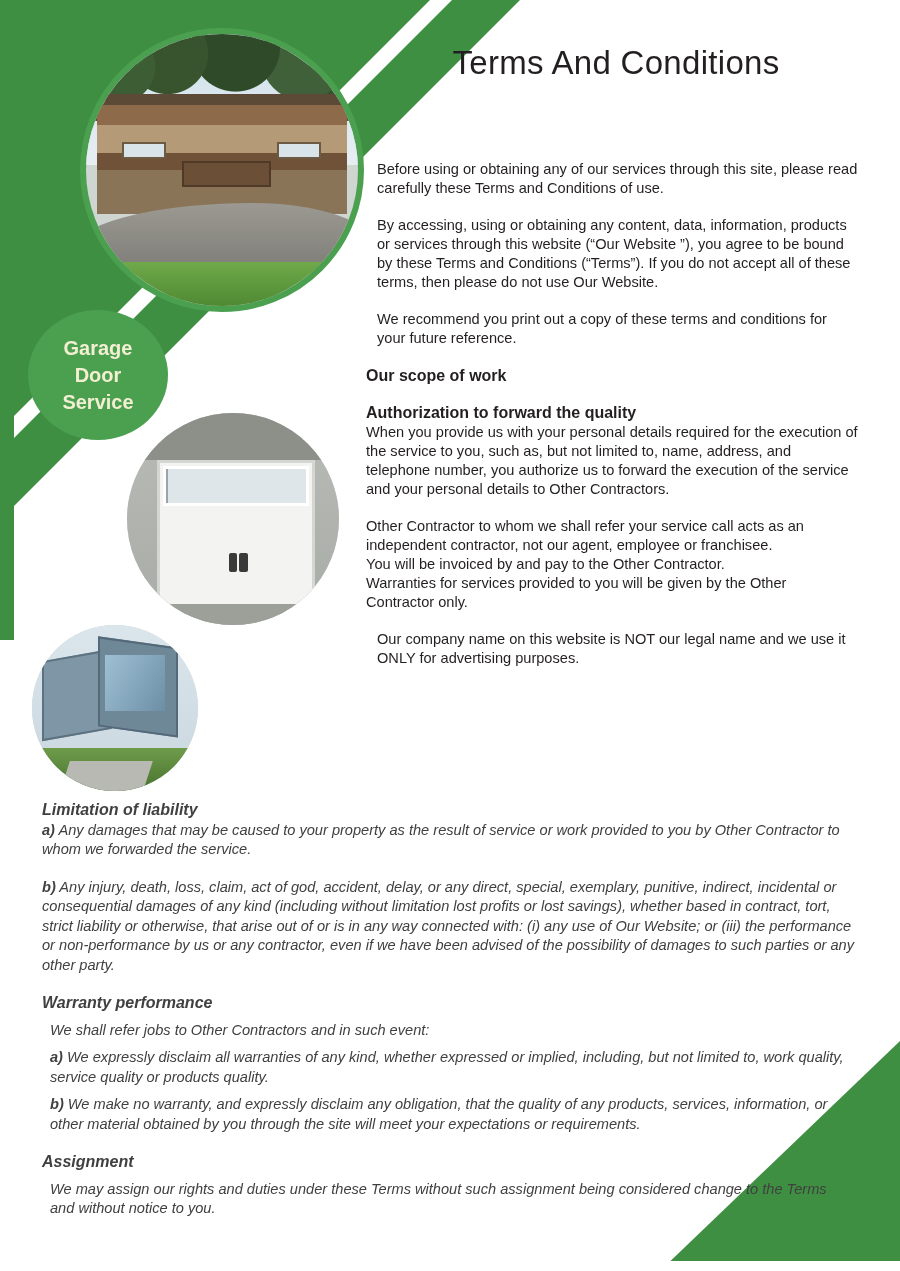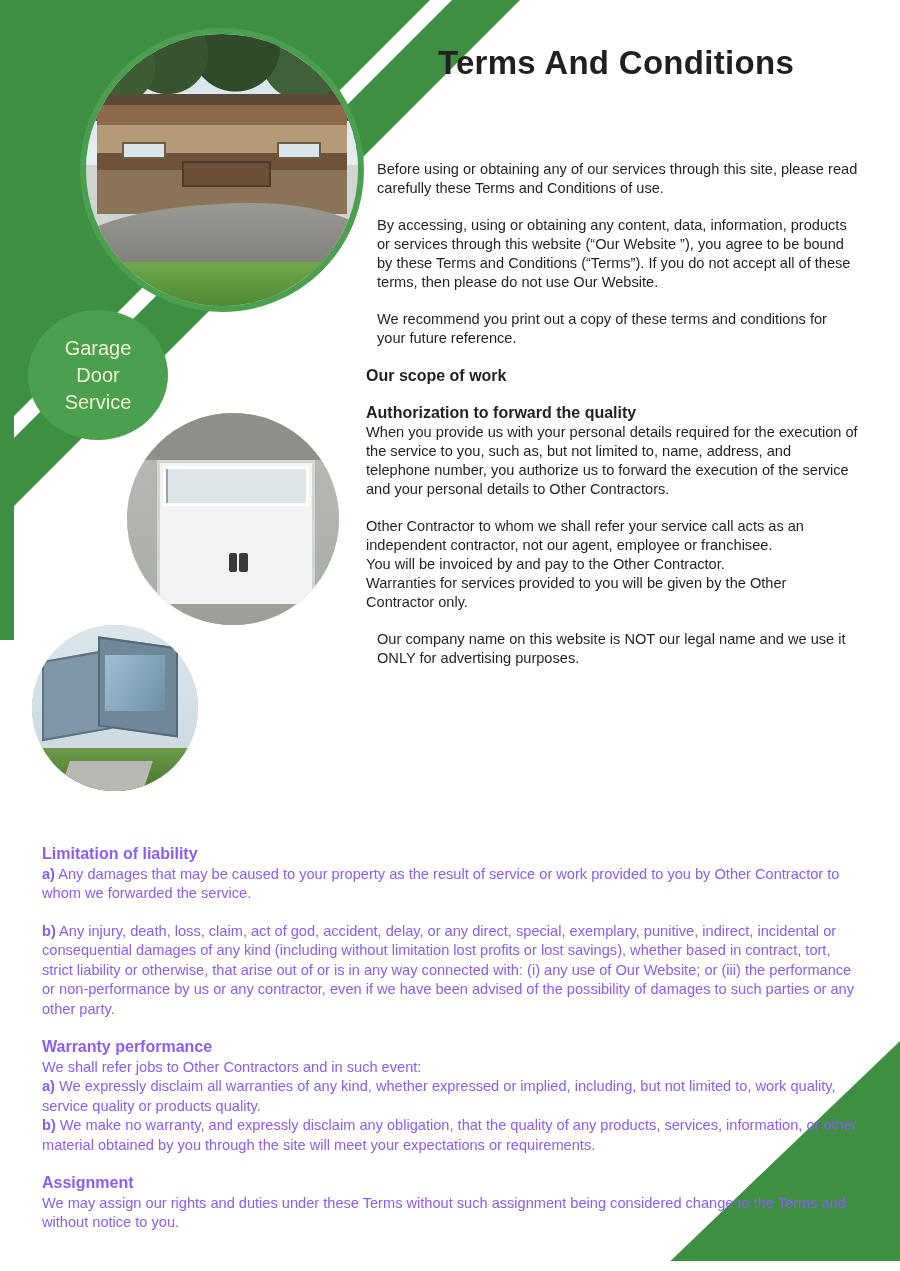--- a/index.html
+++ b/index.html
@@ -78,21 +78,21 @@
   }
 
   
   .title {
     position: absolute;
     left: 366px;
     top: 44px;
     width: 500px;
     text-align: center;
     font-size: 33px;
-    font-weight: bold;
+    font-weight: normal;
     color: #231f20;
     letter-spacing: 0.3px;
   }
 
   
   .photo-circle {
     position: absolute;
     border-radius: 50%;
     overflow: hidden;
     background: #cfd6d2;
@@ -169,21 +169,21 @@
     width: 140px;
     height: 130px;
     border-radius: 50%;
     background: #4aa04e;
     color: #f2efd2;
     display: flex;
     flex-direction: column;
     align-items: center;
     justify-content: center;
     font-size: 20px;
-    font-weight: normal;
+    font-weight: bold;
     line-height: 1.35;
     text-align: center;
   }
 
   
   .col-right {
     position: absolute;
     left: 366px;
     top: 160px;
     width: 492px;
@@ -198,33 +198,34 @@
     font-weight: bold;
     color: #231f20;
   }
   .sec { margin-bottom: 18px; }
   .sec p { margin: 0; }
 
   
   .col-bottom {
     position: absolute;
     left: 42px;
-    top: 844px;
+    top: 800px;
     width: 820px;
     font-size: 14.6px;
     line-height: 19.5px;
-    color: #8b5cf6;
+    color: #404040;
+    font-style: italic;
   }
   .col-bottom h3 {
     margin: 0 0 1px 0;
     font-size: 16px;
     font-weight: bold;
   }
   .col-bottom p { margin: 0 0 18px 0; }
-  .col-bottom .tight { margin: 0; }
+  .col-bottom .tight { margin: 8px; }
   .lbl { font-weight: bold; }
 </style>
 </head>
 <body>
 
 <div class="page">
 
   <div class="green-corner-tl"></div>
   <div class="green-corner-tl-inner"></div>
   <div class="green-corner-tl-2"></div>

